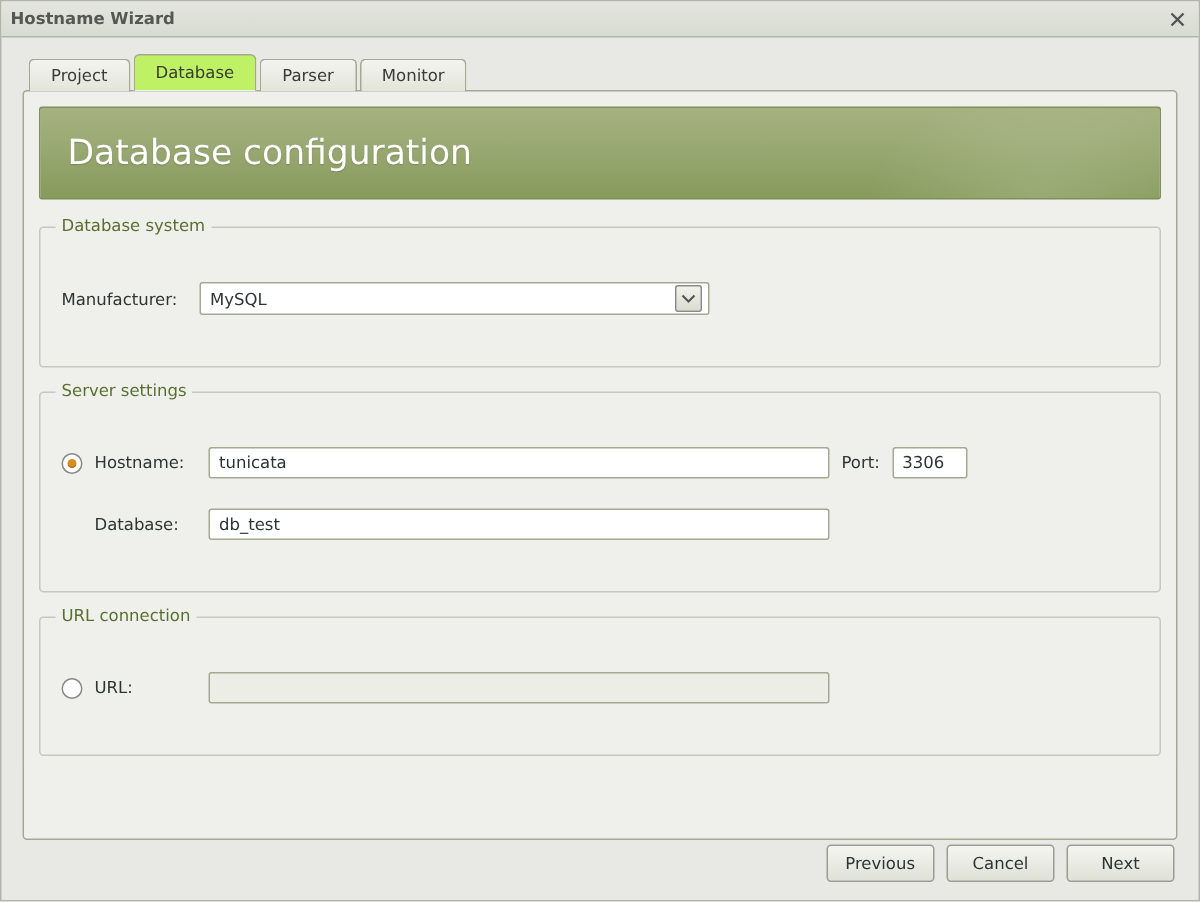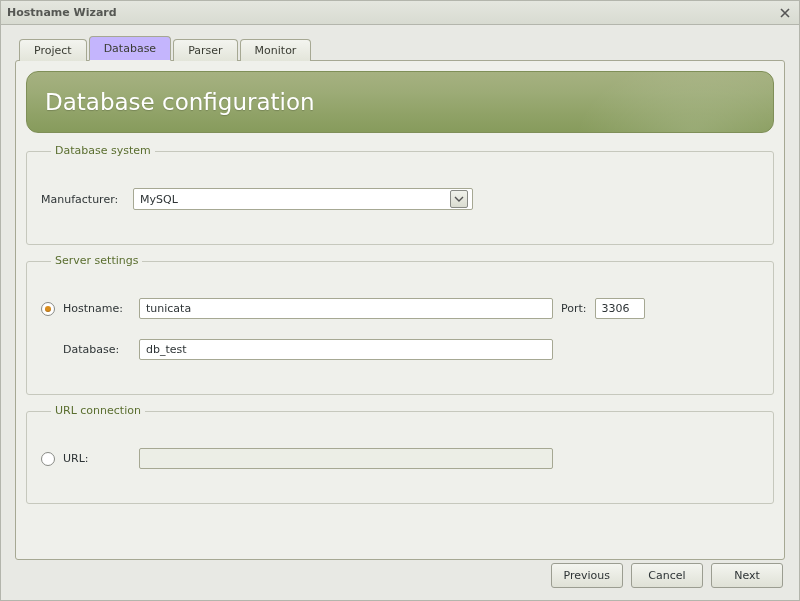--- a/index.html
+++ b/index.html
@@ -63,42 +63,42 @@
     border-bottom: none;
     border-radius: 4px 4px 0 0;
     background: linear-gradient(to bottom, #f3f4ef, #e3e5da);
     color: #3a3c33;
     cursor: pointer;
     font-size: 11px;
     position: relative;
     top: 1px;
   }
   .tab.active {
-    background: #c4b5fd;
+    background: #bef264;
     border-color: #a6a893;
     border-bottom: 1px solid #eff0eb;
     top: 1px;
     padding-top: 5px;
     padding-bottom: 5px;
   }
 
   .panel {
     background: #eff0eb;
     border: 1px solid #a6a893;
     border-radius: 3px;
     padding: 10px 10px 14px 10px;
     position: relative;
     margin-top: 0;
     min-height: 500px;
   }
 
   .banner {
     background: linear-gradient(to bottom, #a6b181 0%, #9cab76 35%, #90a267 70%, #879b5c 100%);
     border: 1px solid #7f8f58;
-    border-radius: 12px;
+    border-radius: 2px;
     height: 62px;
     display: flex;
     align-items: center;
     padding-left: 18px;
     margin-bottom: 18px;
     position: relative;
     overflow: hidden;
   }
   .banner::after {
     content: "";
@@ -119,21 +119,21 @@
     border: 1px solid #c6c8bd;
     border-radius: 3px;
     margin: 14px 0 16px 0;
     padding: 16px 14px 14px 14px;
     position: relative;
     background: #eff0eb;
   }
   .groupbox-title {
     position: absolute;
     top: -8px;
-    left: 24px;
+    left: 10px;
     background: #eff0eb;
     padding: 0 4px;
     color: #5a6e2f;
     font-size: 11px;
   }
 
   .row {
     display: flex;
     align-items: center;
     gap: 8px;

